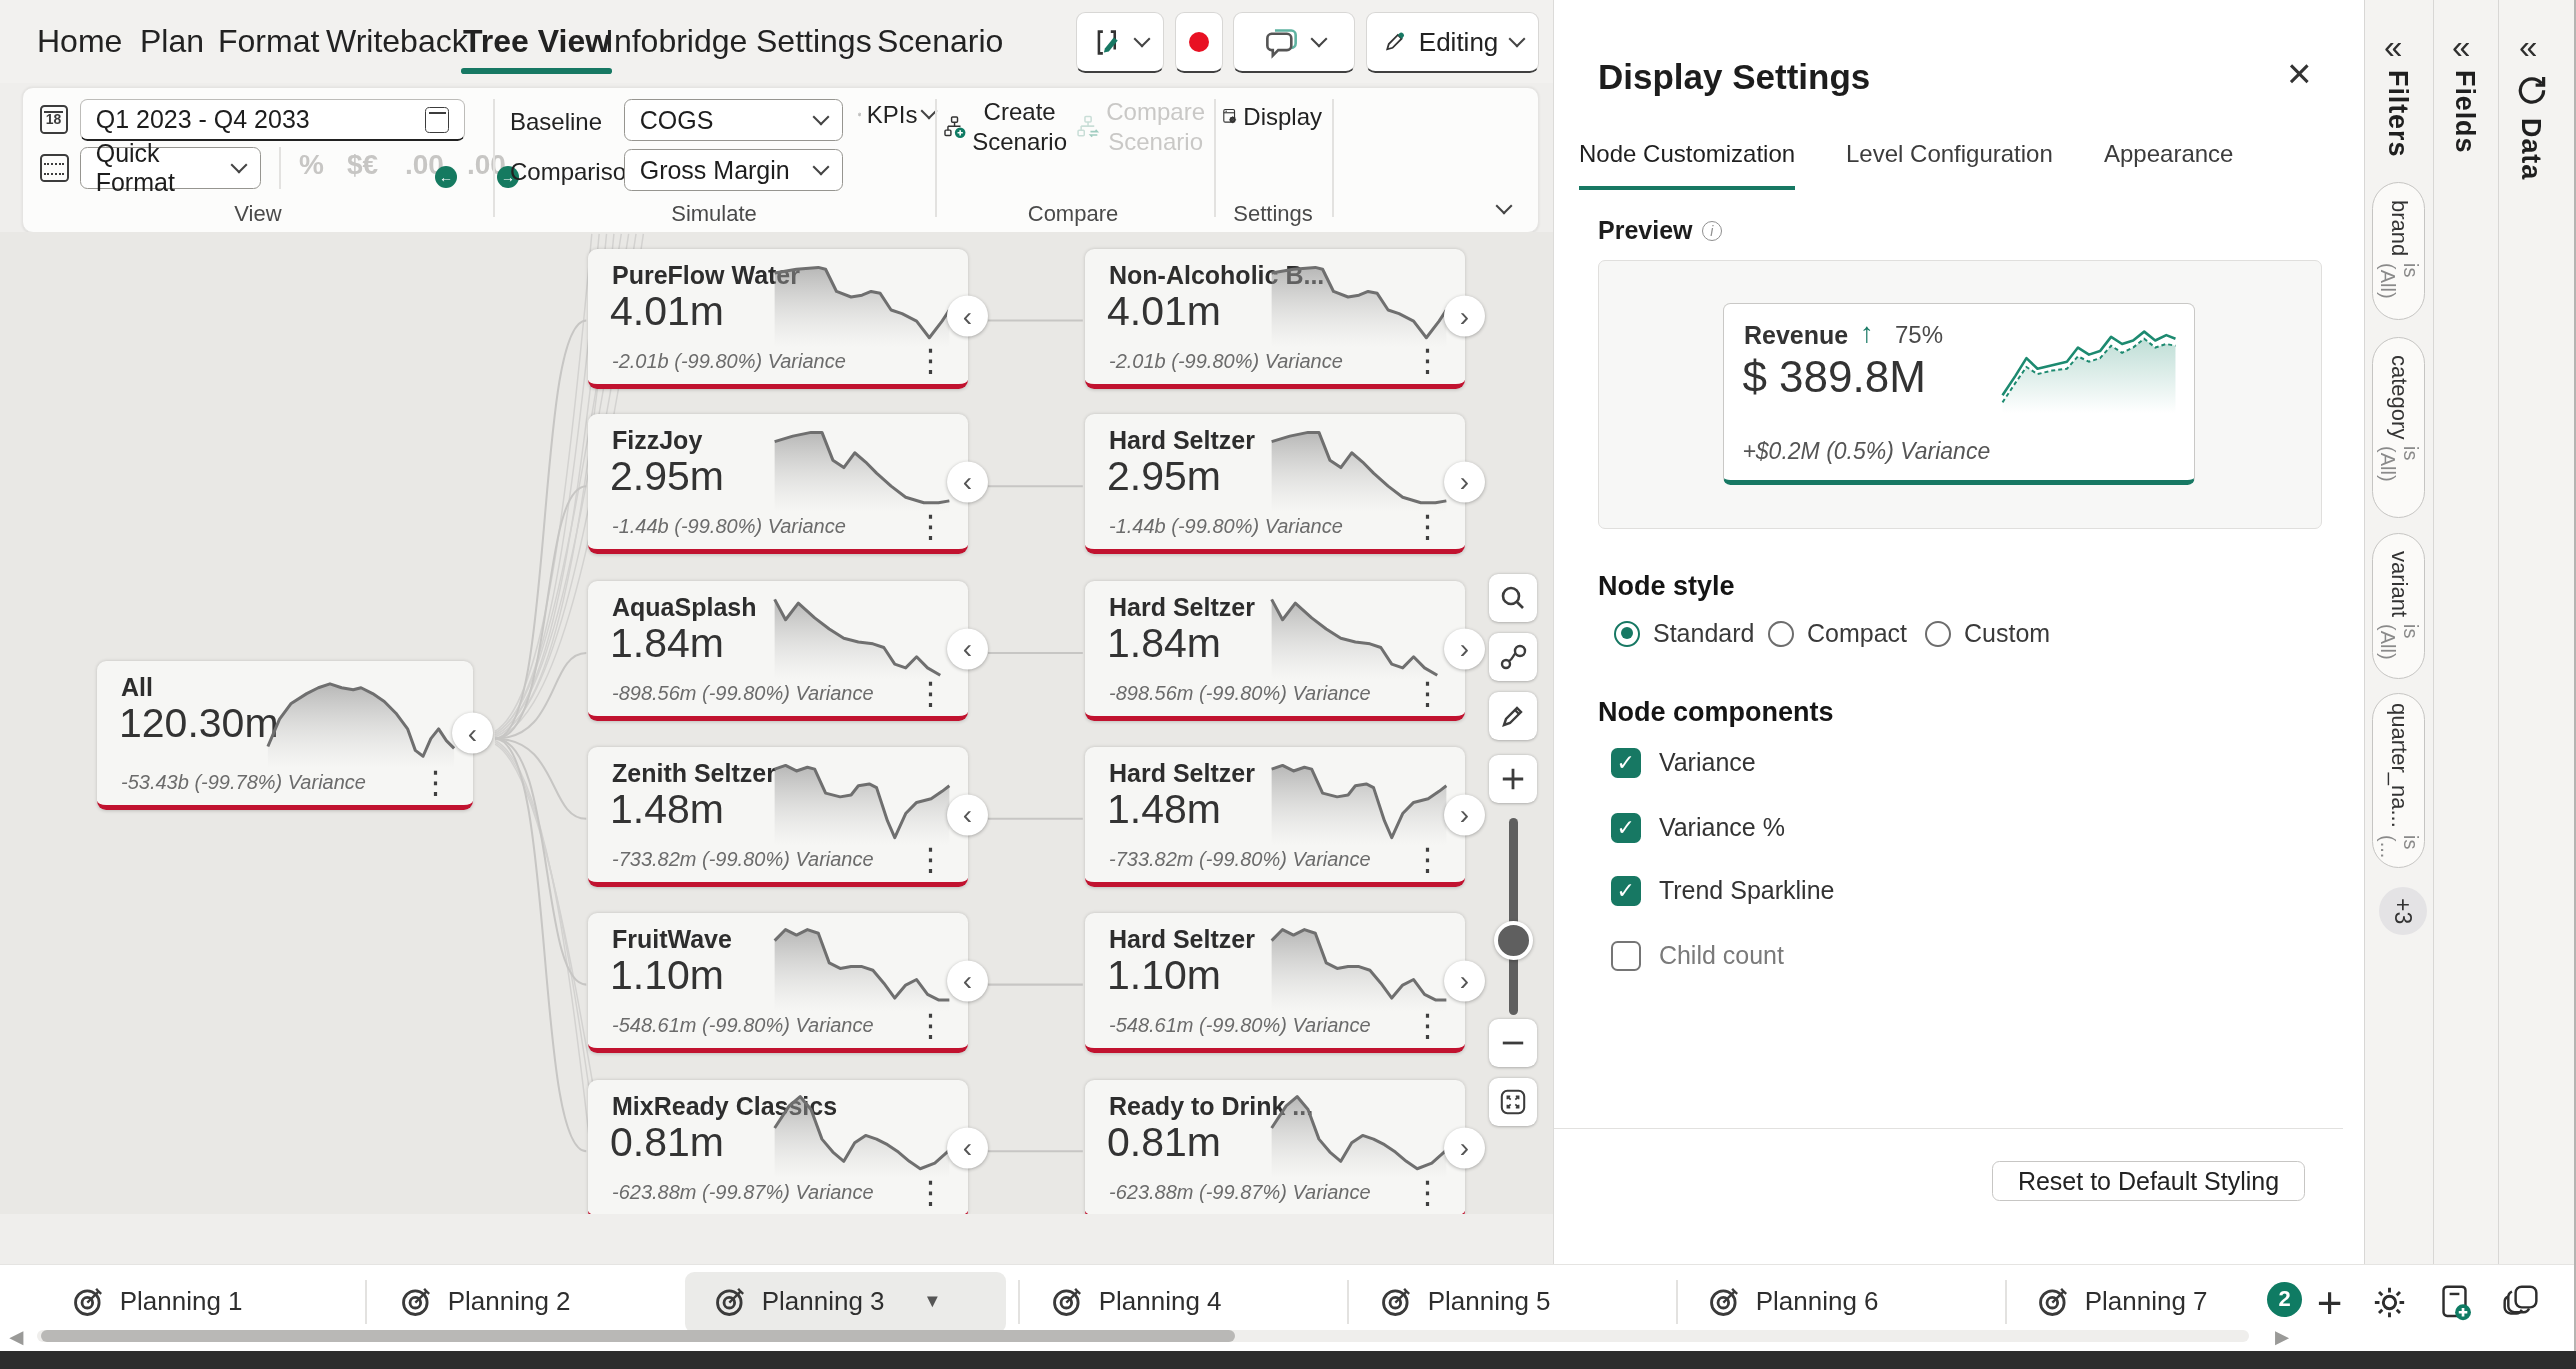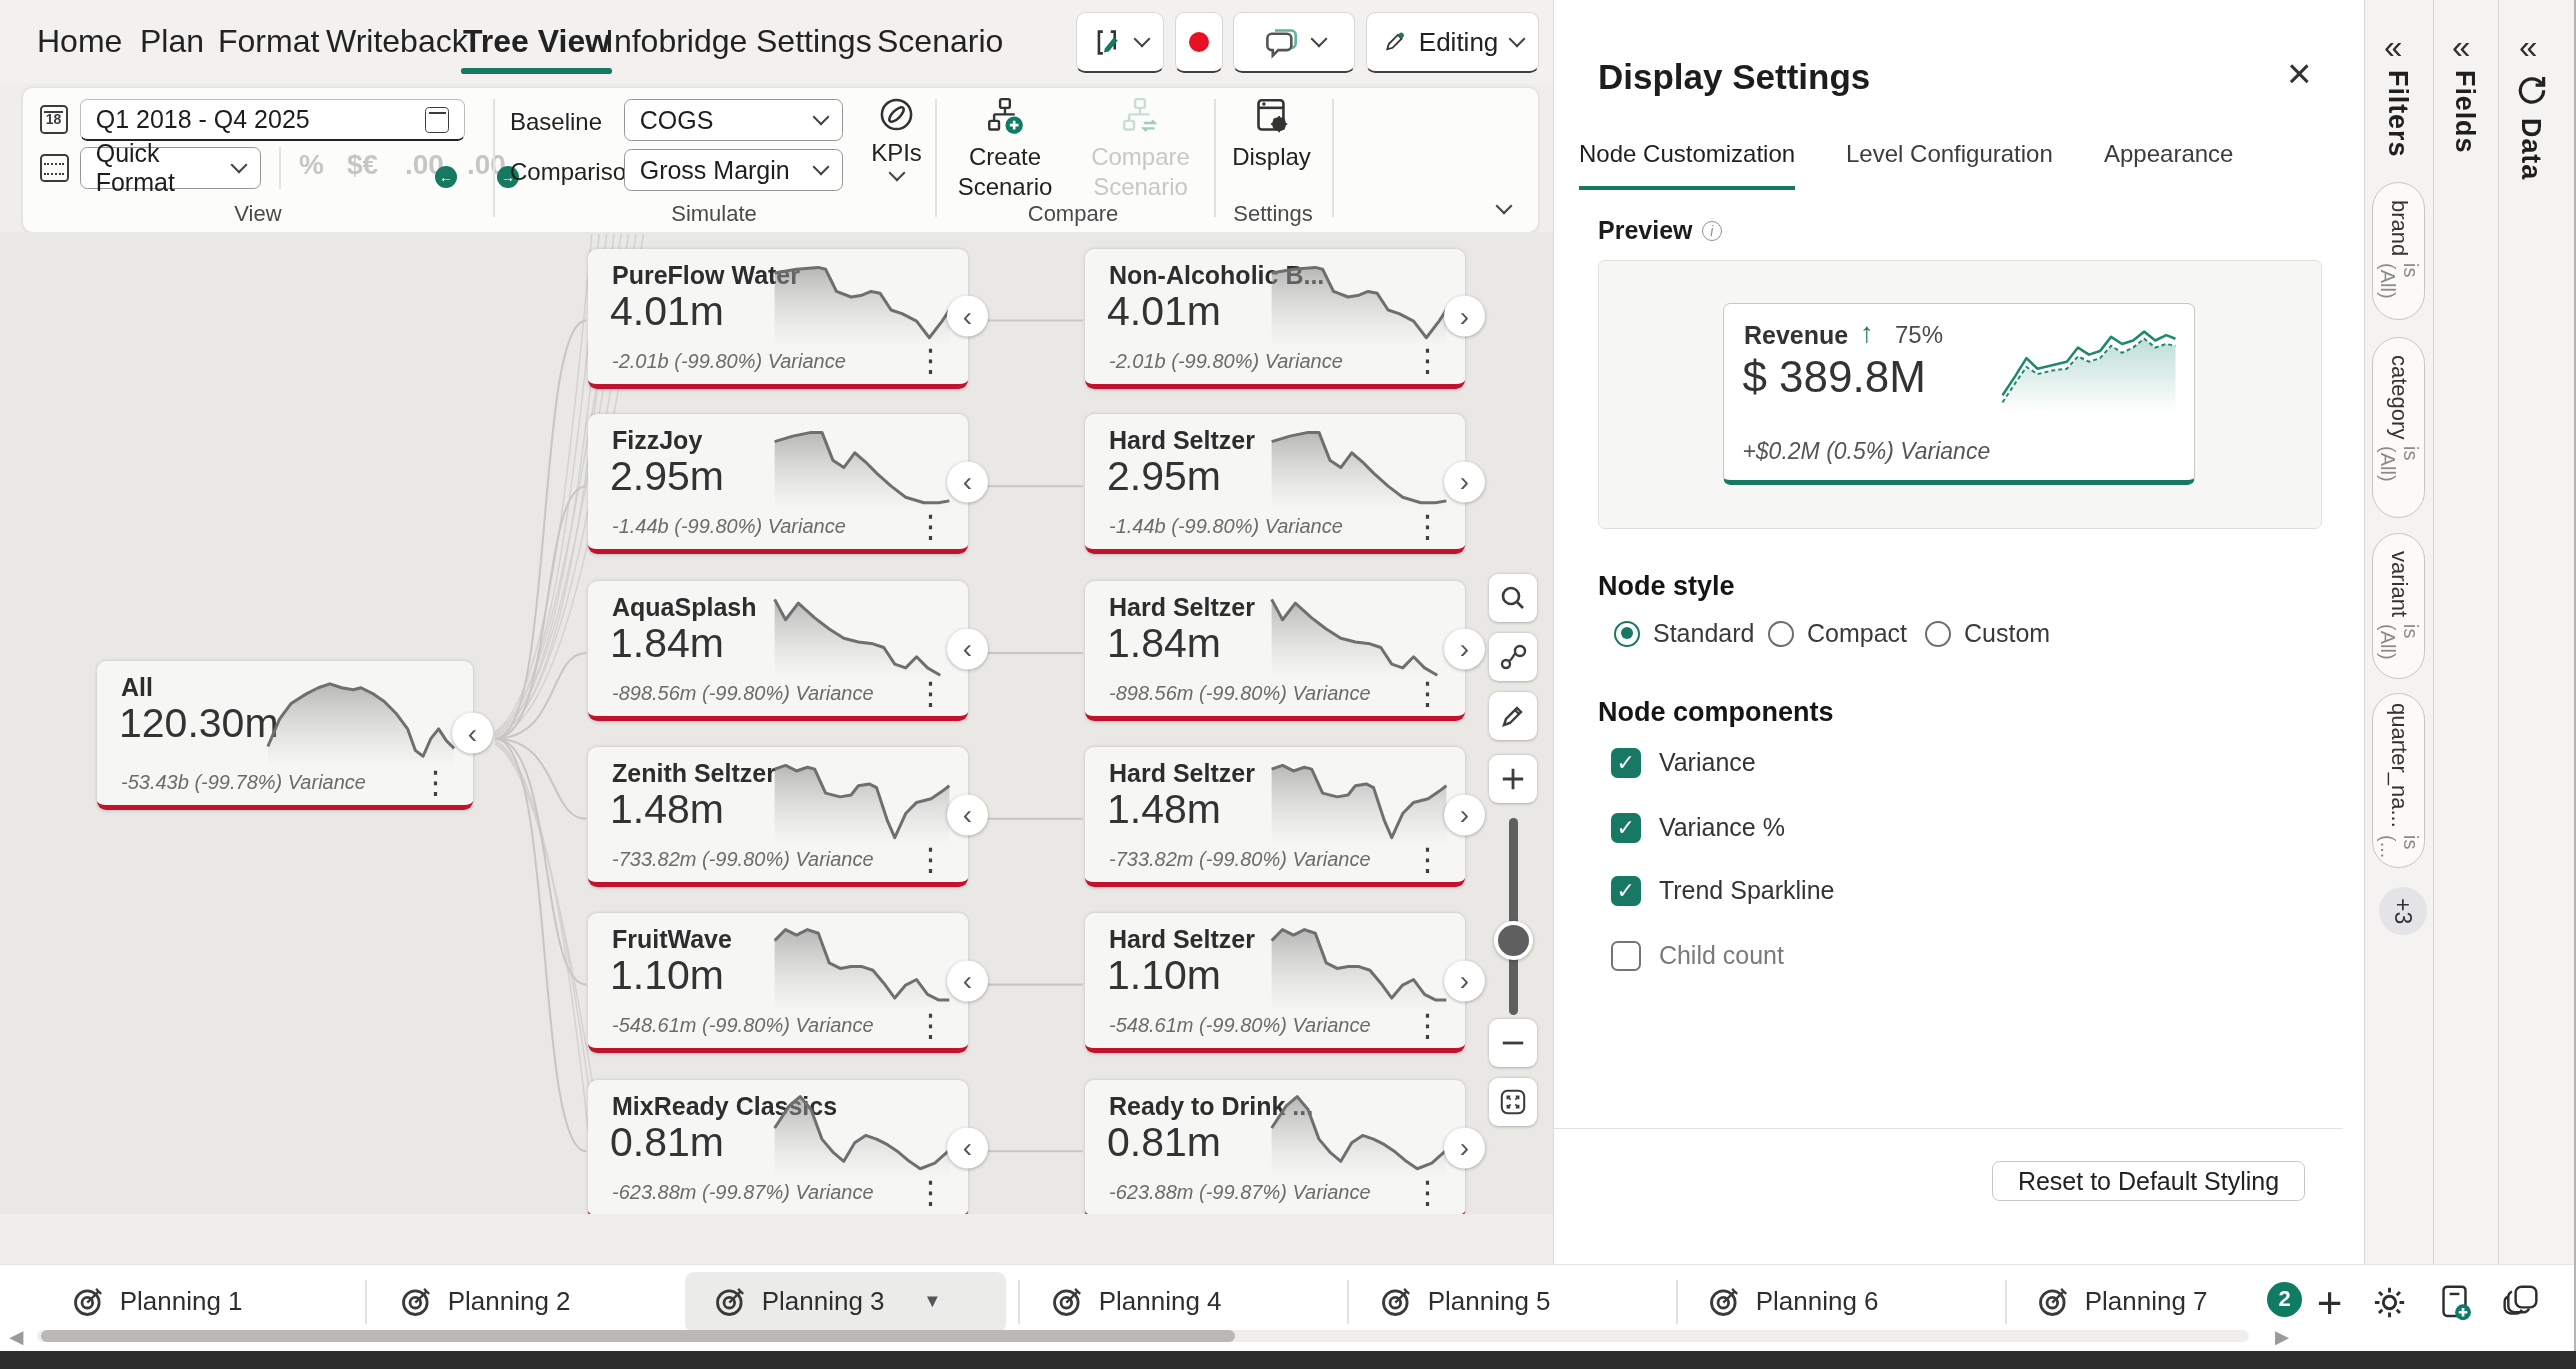--- a/index.html
+++ b/index.html
@@ -27,21 +27,21 @@
   .field{position:absolute;background:#fff;border:1.4px solid #969590;border-radius:7.4px;font-size:25px;display:flex;align-items:center;padding:0 14.7px;color:#1d1d1d;gap:11px;}
   .field .grow{flex:1;}
   #dateField{border:0.9px solid #bdbcb9;border-bottom:2.8px solid #222;border-radius:7.4px;}
   .cal{width:28px;height:29.5px;border:2.3px solid #3c3c3c;border-radius:4.6px;position:relative;display:inline-flex;align-items:center;justify-content:center;font-size:14px;font-weight:700;color:#3c3c3c;flex:none;}
   .cal::before{content:"";position:absolute;top:4.6px;left:2.8px;right:2.8px;border-top:2.3px solid #3c3c3c;}
   .rowsicon{width:29.5px;height:28px;border:2.3px solid #3c3c3c;border-radius:4.6px;position:relative;flex:none;}
   .rowsicon::before,.rowsicon::after{content:"";position:absolute;left:2.8px;right:2.8px;border-top:2.3px dotted #3c3c3c;}
   .rowsicon::before{top:6.5px;} .rowsicon::after{bottom:5.5px;}
   .fmticon{position:absolute;top:61px;font-size:28px;font-weight:700;color:#c7c6c4;}
   .gdot{position:absolute;right:-13px;bottom:-7.4px;width:22px;height:22px;border-radius:50%;background:#157a60;color:#fff;font-size:14px;font-weight:400;display:flex;align-items:center;justify-content:center;}
-  .ribbonbtn{display:flex;flex-direction:column;align-items:center;position:absolute;gap:5.5px;font-size:24px;color:#222;text-align:center;line-height:1.25;}
+  .ribbonbtn{display:flex;flex-direction:row;align-items:center;position:absolute;gap:5.5px;font-size:24px;color:#222;text-align:center;line-height:1.25;}
   .ribbonbtn.disabled{color:#c9c8c6;}
 
   
   #canvas{position:absolute;left:0;top:232px;width:1553px;height:982px;background:#e9e8e5;overflow:hidden;}
   .node{position:absolute;width:380px;height:140px;background:#f6f6f4;border-radius:9.2px;border-bottom:5.5px solid var(--red);box-shadow:0 0.9px 3.7px rgba(0,0,0,.18);}
   .node.root{width:376px;height:149px;}
   .nt{position:absolute;left:24px;top:12px;font-size:25px;font-weight:700;color:#2d2d2d;white-space:nowrap;}
   .nv{position:absolute;left:22px;top:39px;font-size:41px;color:#333;}
   .nvar{position:absolute;left:24px;bottom:11px;font-size:20px;font-style:italic;color:#6b6b6b;white-space:nowrap;}
   .spark{position:absolute;right:14.7px;top:11px;width:182px;height:87px;}
@@ -168,21 +168,21 @@
       <path d="M21 6l5 5 2-2a3.5 3.5 0 0 0-5-5l-2 2z" fill="#177863"></path>
     </svg>
     <span style="font-size:26px;color:#222">Editing</span>
     <span class="chv"></span>
   </div>
 
   <div id="ribbon">
 
     <span class="cal" style="position:absolute;left:16.6px;top:16.6px">18</span>
     <div id="dateField" class="field" style="left:57px;top:11px;width:385px;height:42px">
-      <span class="grow">Q1 2018 - Q4 2025</span>
+      <span class="grow">Q1 2023 - Q4 2033</span>
       <span class="cal" style="width:24px;height:26px;border-width:1.8px"></span>
     </div>
     <span class="rowsicon" style="position:absolute;left:16.6px;top:66px"></span>
     <div class="field" style="left:57px;top:59px;width:181px;height:42px">
       <span class="grow">Quick Format</span>
       <span class="chv"></span>
     </div>
     <div class="vdiv" style="left:256px;top:59px;height:42px"></div>
     <span class="fmticon" style="left:276px">%</span>
     <span class="fmticon" style="left:324px">$€</span>

